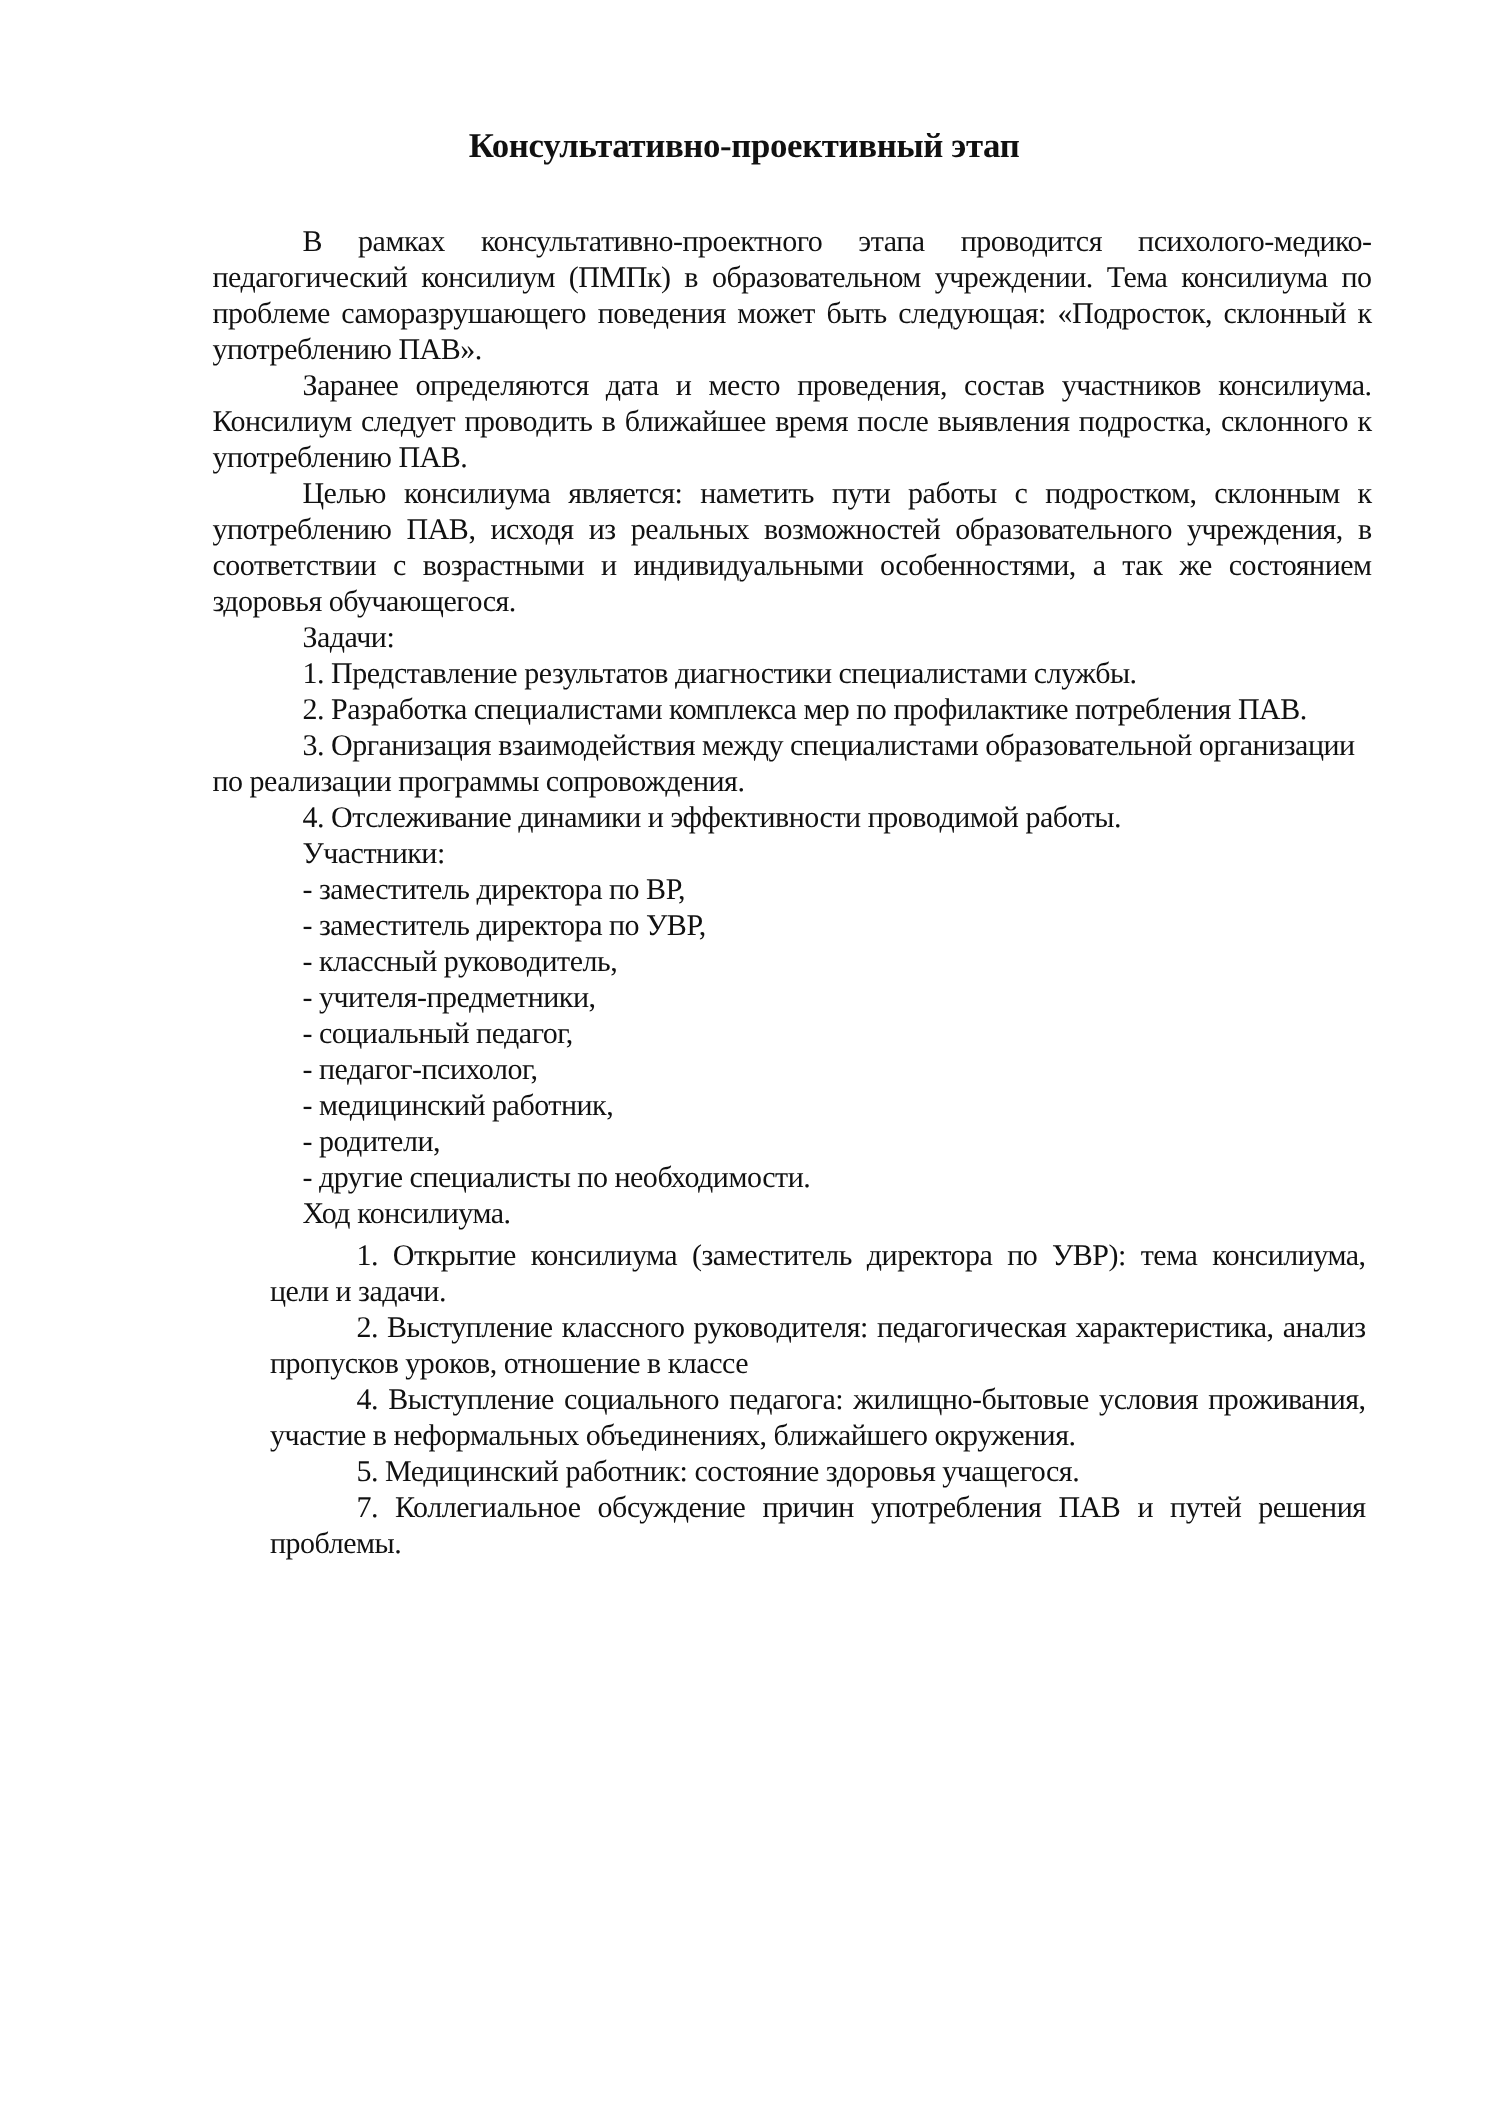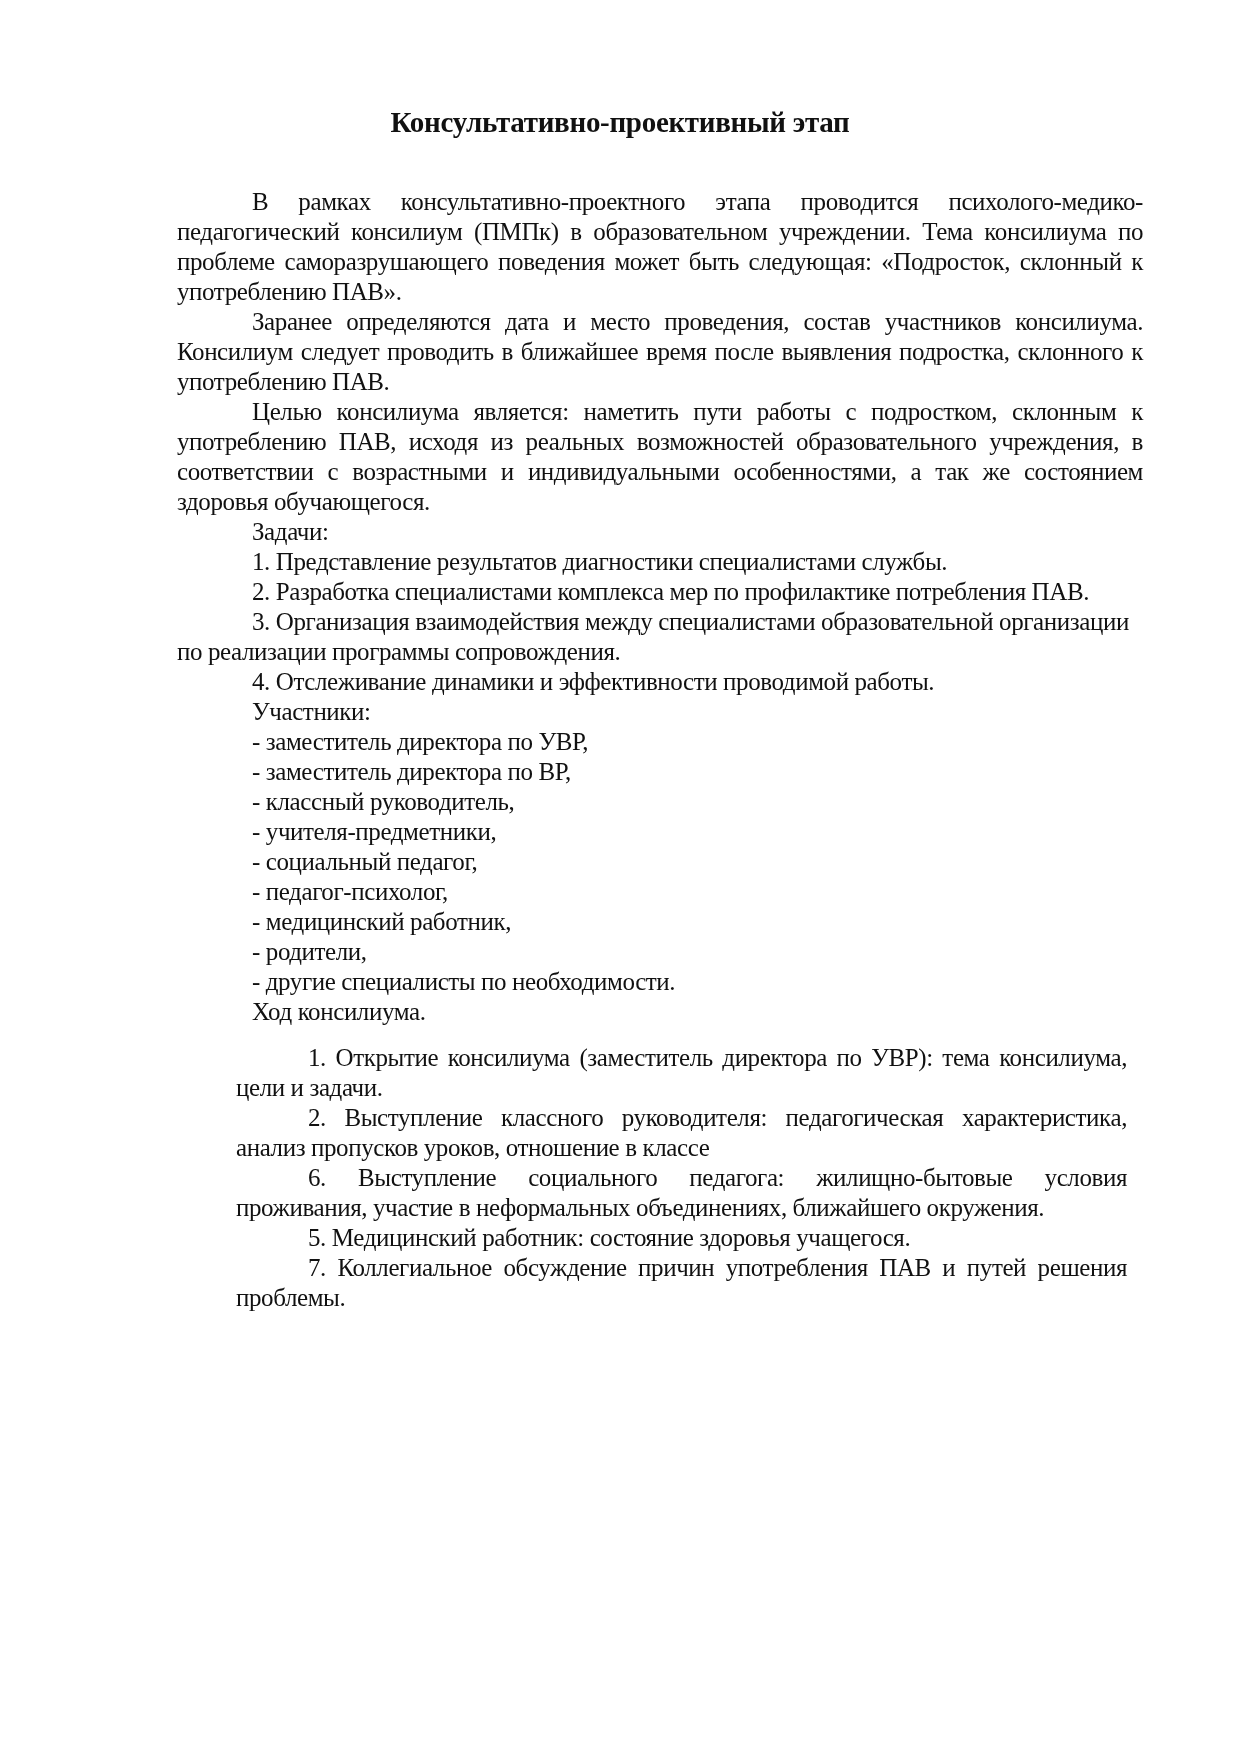--- a/index.html
+++ b/index.html
@@ -15,21 +15,21 @@
       letter-spacing: -0.3px;
     }
     .body {
       position: absolute; top: 187px; left: 177px; width: 966px;
       font-size: 25px; line-height: 30px; letter-spacing: -0.4px;
     }
     .p { margin: 0; text-align: justify; text-indent: 75px; }
     .p.left { text-align: left; }
     .plain { margin: 0; padding-left: 75px; }
     .dash { margin: 0; padding-left: 75px; }
-    .steps { margin: 16px; padding-left: 43px; }
+    .steps { margin: 5px; padding-left: 43px; }
     .step { margin: 0; text-align: justify; text-indent: 72px; }
     .step.left { text-align: left; }
   </style>
 </head>
 <body>
 
 <div class="page">
   <div class="title">Консультативно-проективный этап</div>
 
   <div class="body">
@@ -37,32 +37,32 @@
     <p class="p">Заранее определяются дата и место проведения, состав участников консилиума. Консилиум следует проводить в ближайшее время после выявления подростка, склонного к употреблению ПАВ.</p>
     <p class="p">Целью консилиума является: наметить пути работы с подростком, склонным к употреблению ПАВ, исходя из реальных возможностей образовательного учреждения, в соответствии с возрастными и индивидуальными особенностями, а так же состоянием здоровья обучающегося.</p>
 
     <p class="plain">Задачи:</p>
     <p class="p left">1. Представление результатов диагностики специалистами службы.</p>
     <p class="p">2. Разработка специалистами комплекса мер по профилактике потребления ПАВ.</p>
     <p class="p left">3. Организация взаимодействия между специалистами образовательной организации по реализации программы сопровождения.</p>
     <p class="p left">4. Отслеживание динамики и эффективности проводимой работы.</p>
 
     <p class="plain">Участники:</p>
+    <p class="dash">- заместитель директора по ВР,</p>
     <p class="dash">- заместитель директора по УВР,</p>
-    <p class="dash">- заместитель директора по ВР,</p>
     <p class="dash">- классный руководитель,</p>
     <p class="dash">- учителя-предметники,</p>
     <p class="dash">- социальный педагог,</p>
     <p class="dash">- педагог-психолог,</p>
     <p class="dash">- медицинский работник,</p>
     <p class="dash">- родители,</p>
     <p class="dash">- другие специалисты по необходимости.</p>
 
     <p class="plain">Ход консилиума.</p>
     <div class="steps">
       <p class="step">1. Открытие консилиума (заместитель директора по УВР): тема консилиума, цели и задачи.</p>
       <p class="step">2. Выступление классного руководителя: педагогическая характеристика, анализ пропусков уроков, отношение в классе</p>
-      <p class="step">6. Выступление социального педагога: жилищно-бытовые условия проживания, участие в неформальных объединениях, ближайшего окружения.</p>
+      <p class="step">4. Выступление социального педагога: жилищно-бытовые условия проживания, участие в неформальных объединениях, ближайшего окружения.</p>
       <p class="step left">5. Медицинский работник: состояние здоровья учащегося.</p>
       <p class="step">7. Коллегиальное обсуждение причин употребления ПАВ и путей решения проблемы.</p>
     </div>
   </div>
 </div>
 
 </body></html>

